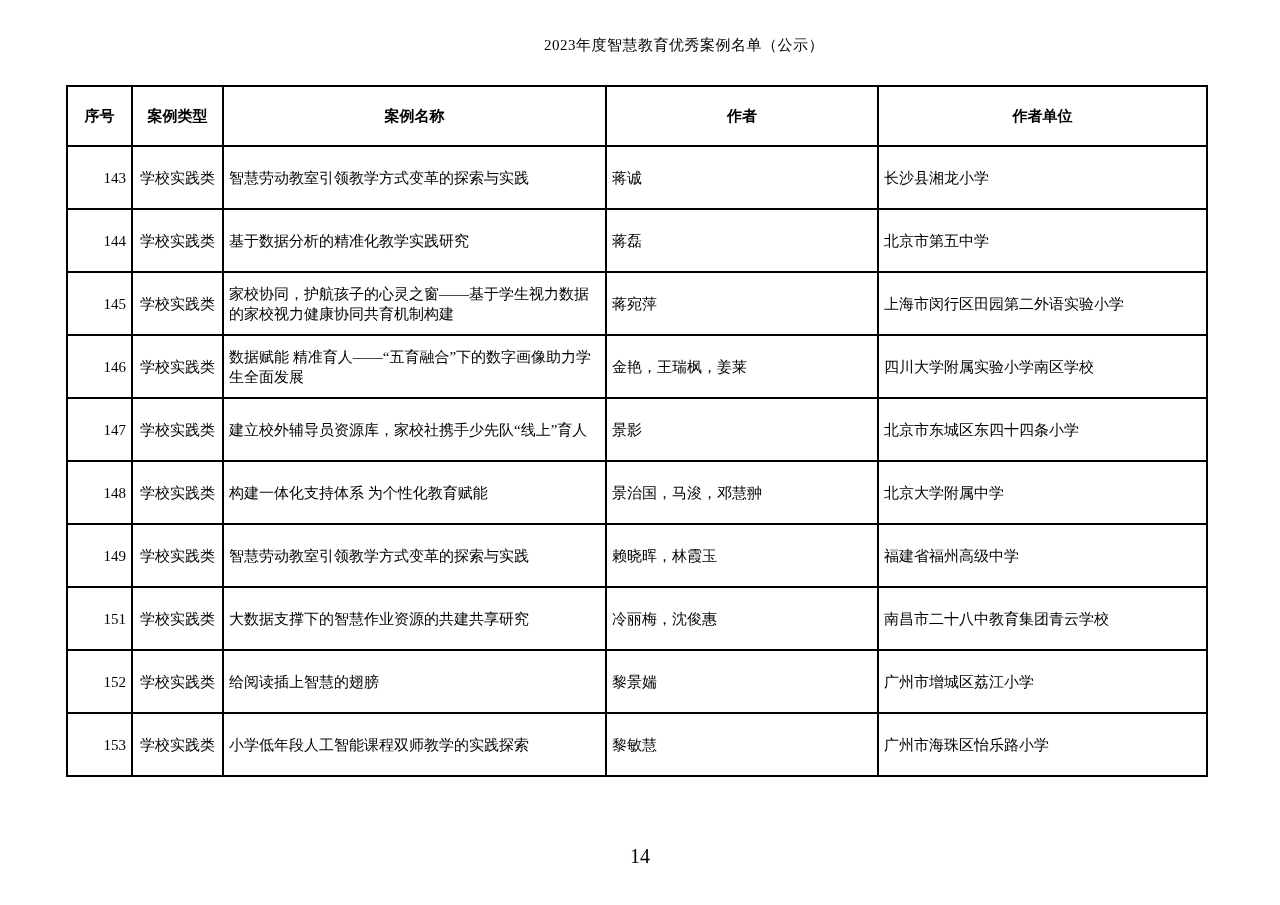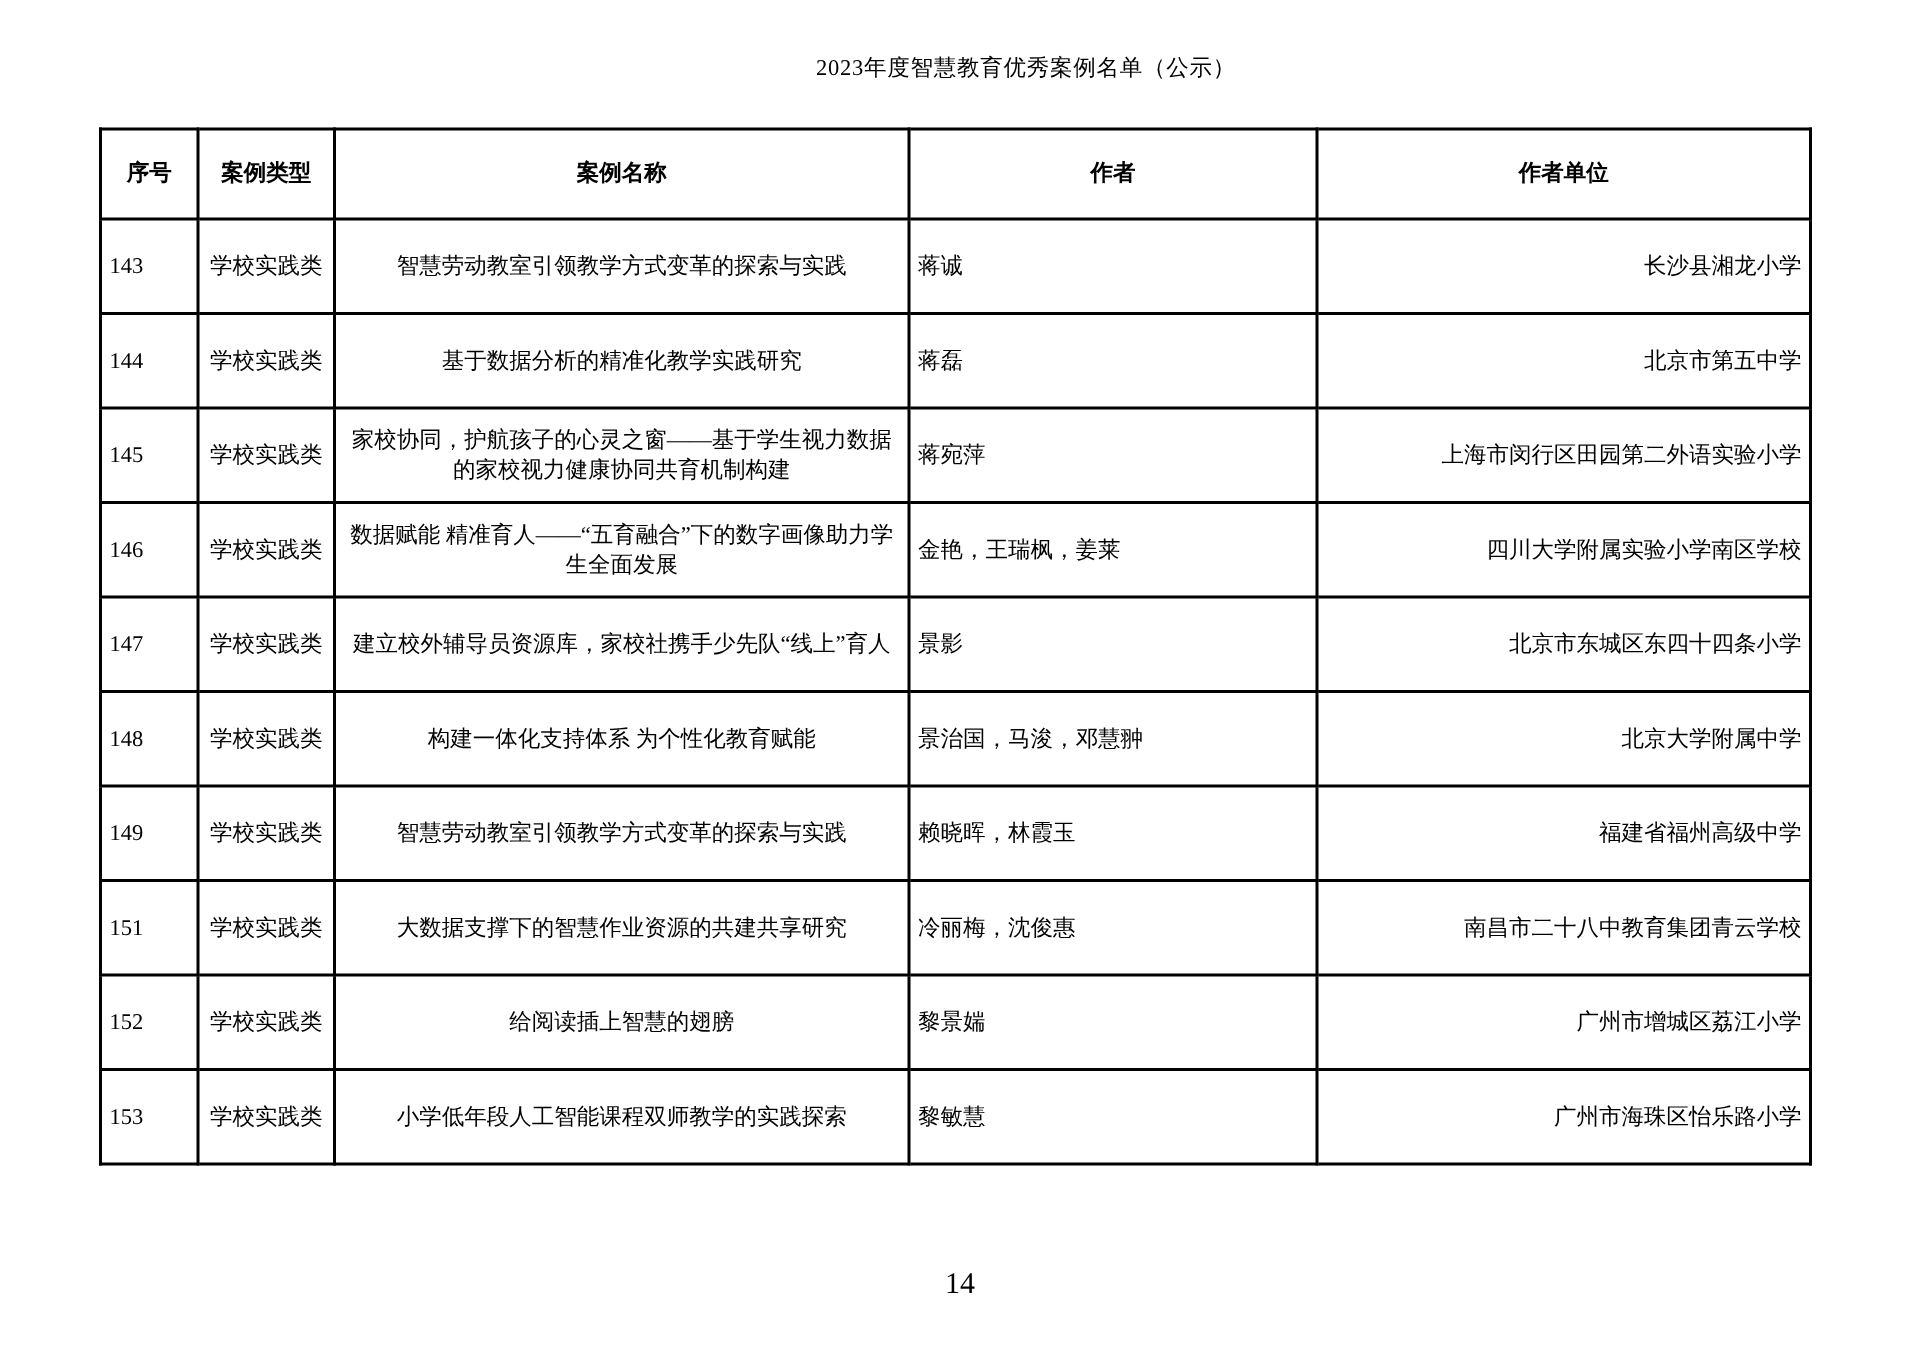--- a/index.html
+++ b/index.html
@@ -44,25 +44,25 @@
   }
   table.cases thead th {
     height: 54px;
     font-weight: bold;
     text-align: center;
     font-size: 15px;
   }
   table.cases tbody td {
     height: 57px; 
   }
-  td.c-no   { text-align: left; padding: 2px 2px; }
+  td.c-no   { text-align: right; padding: 2px 2px; }
   td.c-type { text-align: center; padding: 2px 2px; }
-  td.c-name { text-align: center; }
+  td.c-name { text-align: left; }
   td.c-author { text-align: left; }
-  td.c-unit { text-align: right; }
+  td.c-unit { text-align: left; }
   .page-number {
     position: absolute;
     top: 845px;
     left: 0;
     width: 100%;
     text-align: center;
     font-size: 20px;
   }
 </style>
 </head>

